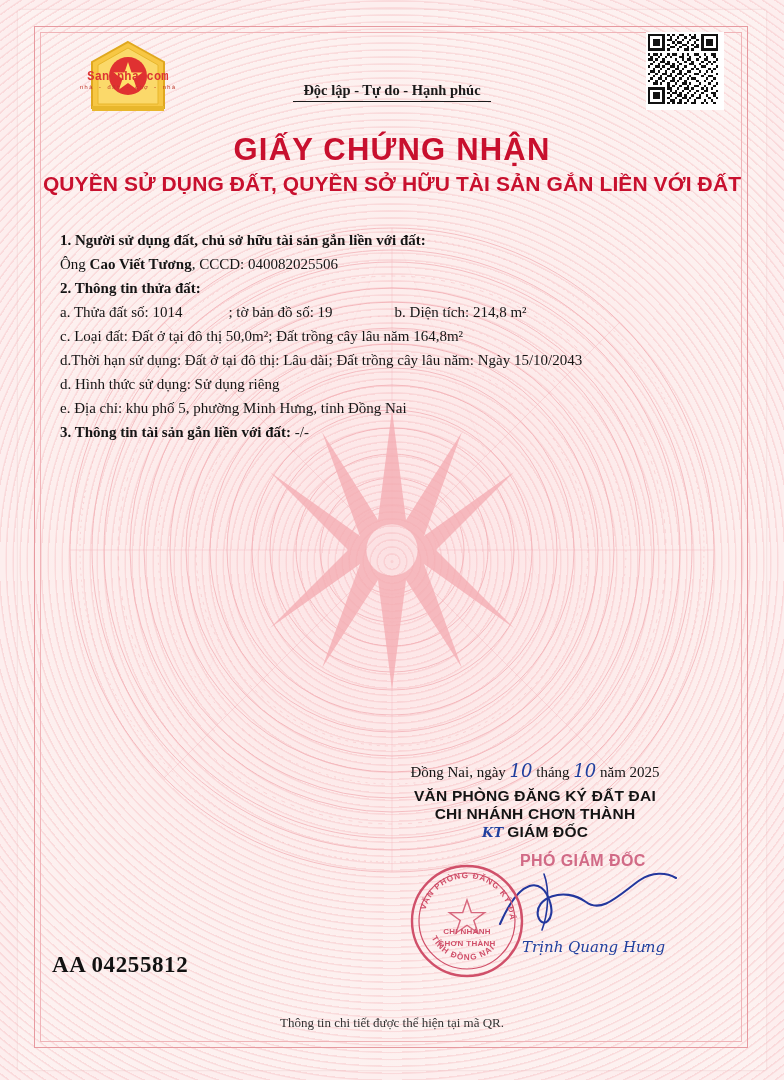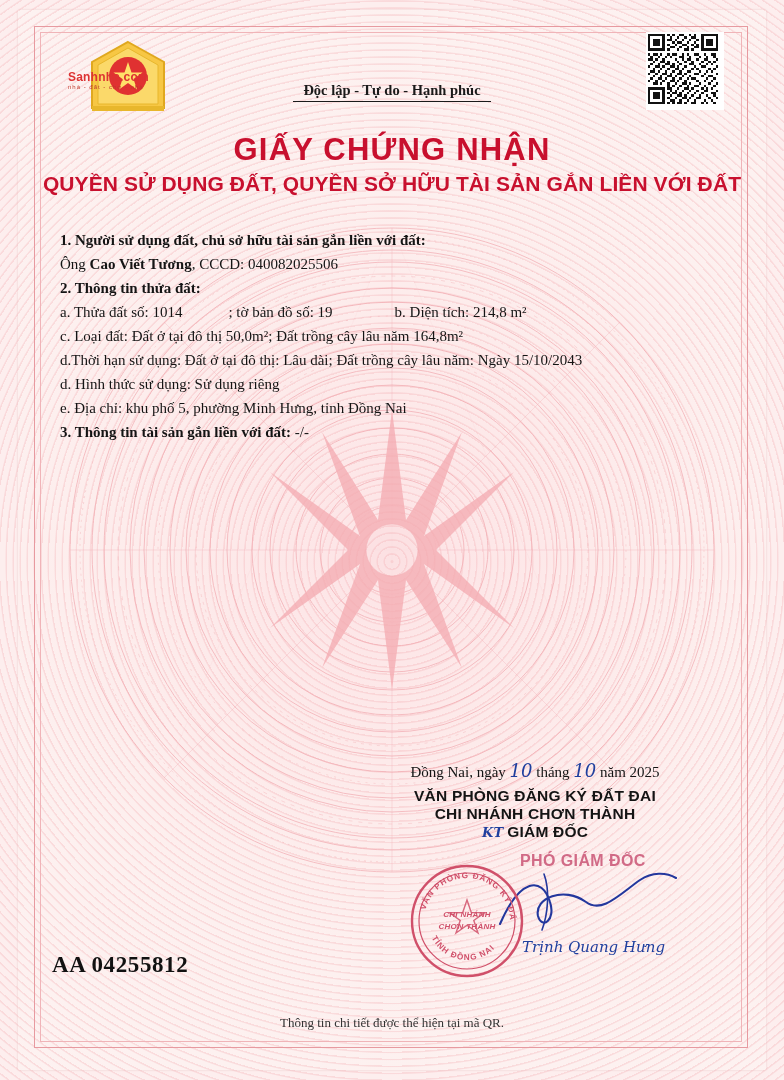--- a/index.html
+++ b/index.html
@@ -76,22 +76,22 @@
     left: 68px;
     top: 36px;
     width: 120px;
     height: 86px;
   }
   .logo-caption {
     position: absolute;
     left: 68px;
     top: 70px;
     width: 120px;
-    text-align: left;
-    font-family: Liberation Sans, sans-serif;
+    text-align: center;
+    font-family: Liberation Mono, monospace;
     font-size: 12px;
     font-weight: bold;
     color: #d33;
     letter-spacing: .2px;
   }
   .logo-caption small {
     display: block;
     font-size: 6px;
     font-weight: normal;
     color: #c0392b;
@@ -255,27 +255,26 @@
   .stamp {
     position: absolute;
     left: 408px;
     top: 862px;
     width: 118px;
     height: 118px;
     pointer-events: none;
   }
   .stamp-text {
     position: absolute;
-    left: 0; top: 0;
+    left: 0; top: 17px;
     width: 118px; height: 118px;
     color: #d0506a;
     font-family: "Liberation Sans", sans-serif;
     font-size: 8px;
     font-weight: bold;
-    font-style: italic;
   }
   .stamp-line1 {
     position: absolute;
     left: 0; right: 0;
     top: 48px;
     text-align: center;
     letter-spacing: .3px;
   }
   .stamp-line2 {
     position: absolute;

